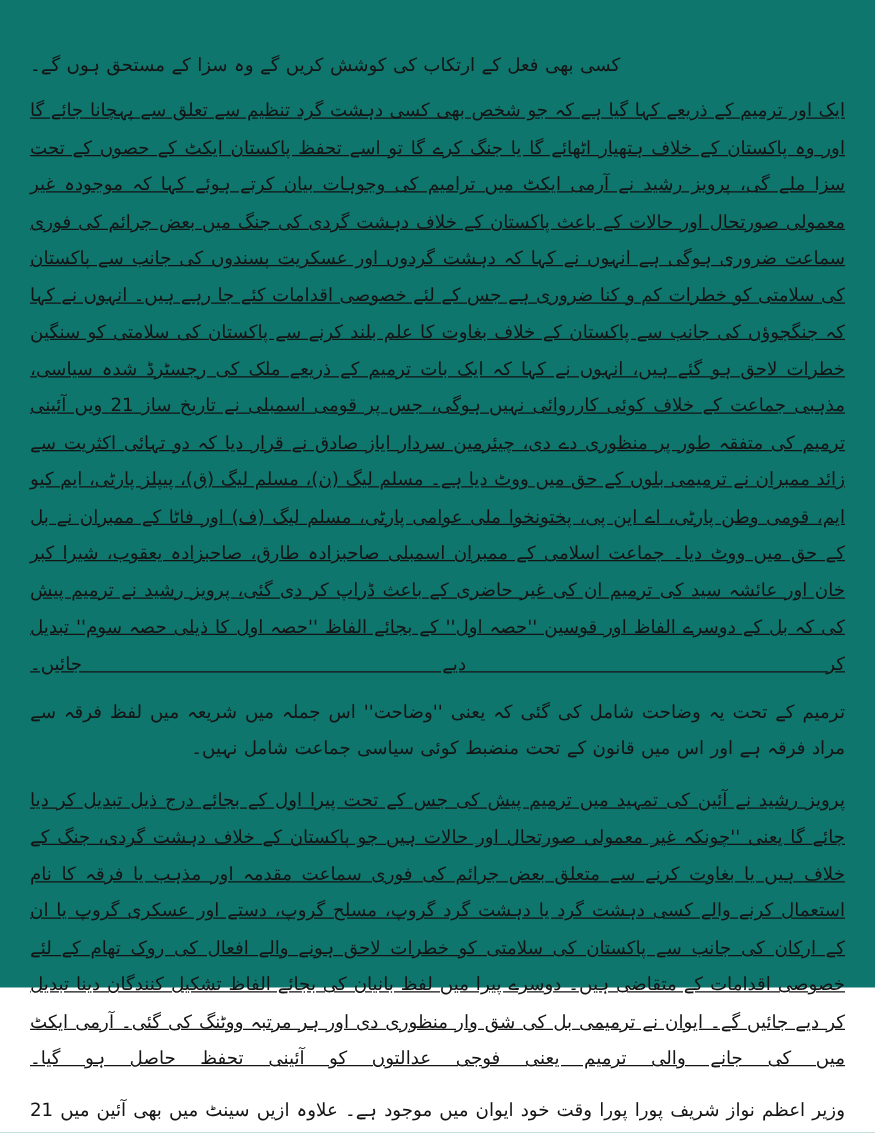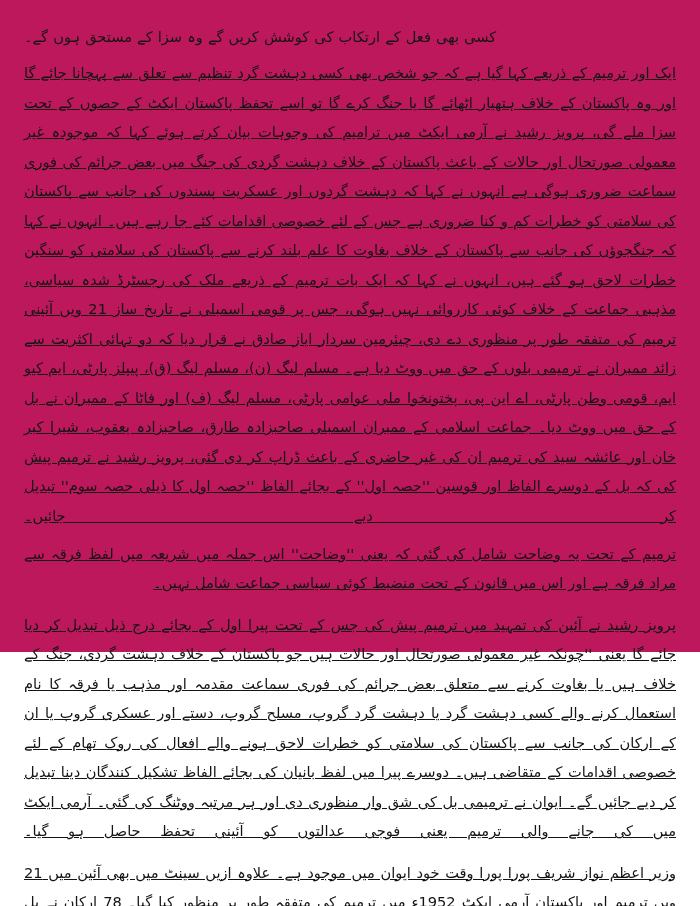--- a/index.html
+++ b/index.html
@@ -8,24 +8,24 @@
     background: #ffffff;
   }
   body {
     width: 700px;
     height: 906px;
     font-family: "DejaVu Sans", sans-serif;
     color: #141414;
   }
   #page {
     width: 700px;
-    height: 652px;
+    height: 790px;
     box-sizing: border-box;
-    padding: 22px 24px 20px 24px;
-    background: #be185d;
+    padding: 38px 24px 20px 24px;
+    background: #0f766e;
     position: relative;
   }
   .doc {
     direction: rtl;
     text-align: justify;
     text-align-last: center;
   }
   .para {
     font-size: 14.6px;
     line-height: 2.02;
@@ -41,21 +41,20 @@
     margin-bottom: 7px;
   }
   .para.block {
     text-align: justify;
     text-align-last: justify;
     text-decoration: underline;
   }
   .para.tail {
     text-align: justify;
     text-align-last: right;
-    text-decoration: underline;
   }
   .gap-s { margin-bottom: 9px; }
   .gap-m { margin-bottom: 12px; }
 </style>
 </head>
 <body>
 
 <div id="page">
   <div class="doc">
     <p class="para first">کسی بھی فعل کے ارتکاب کی کوشش کریں گے وہ سزا کے مستحق ہوں گے۔</p>

